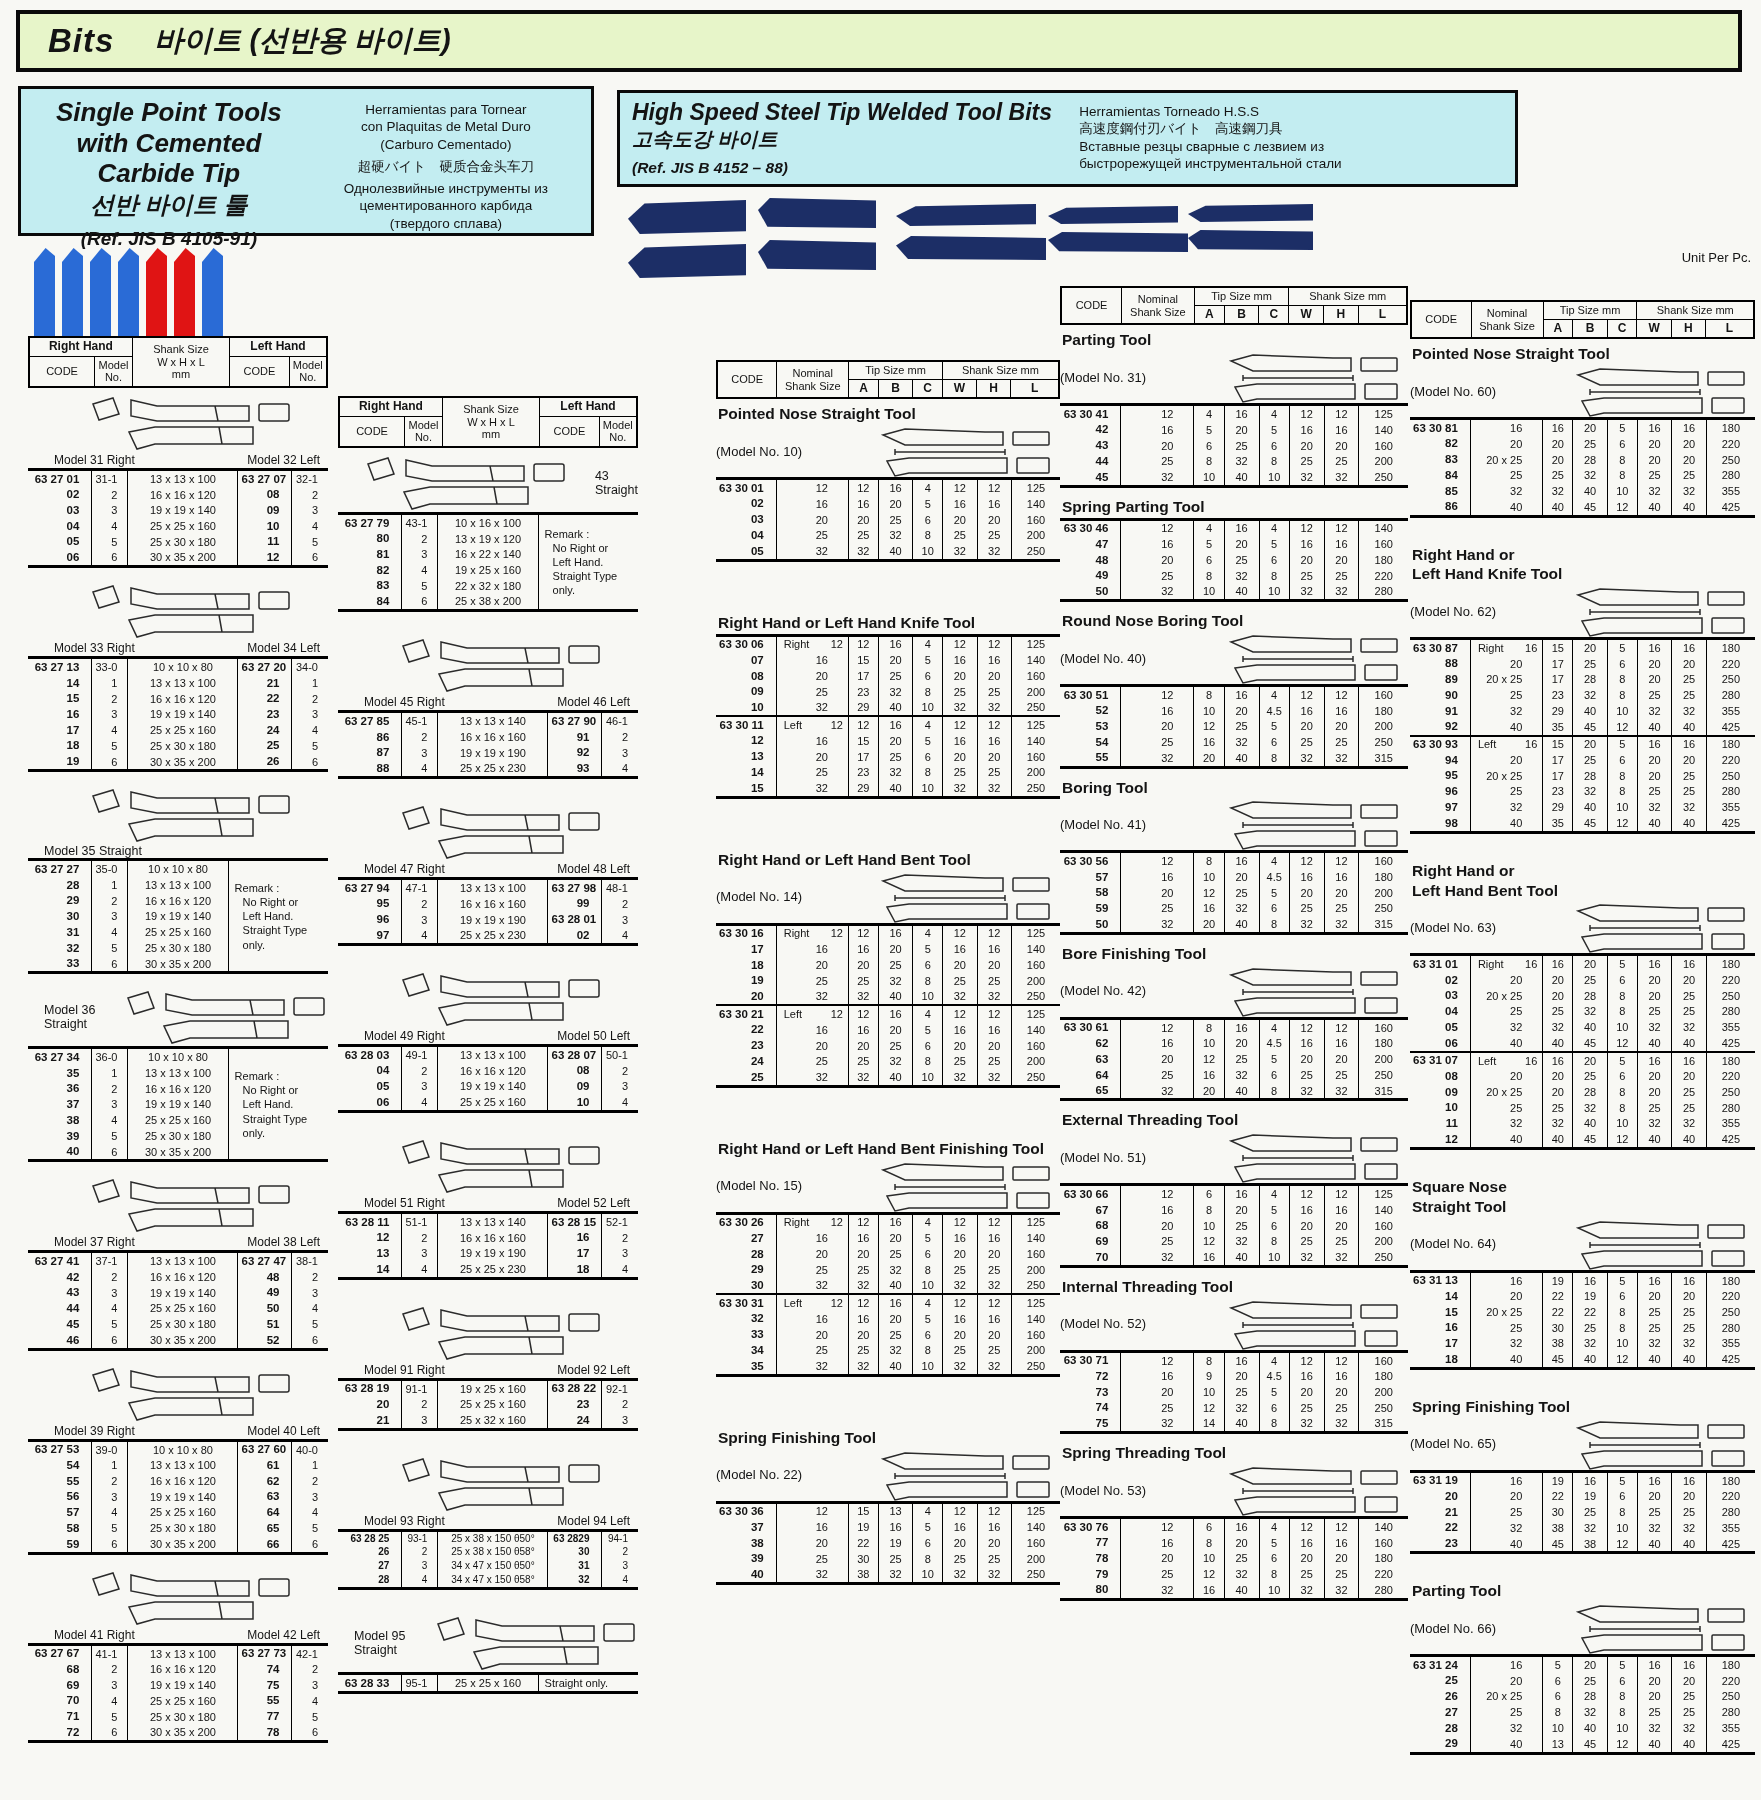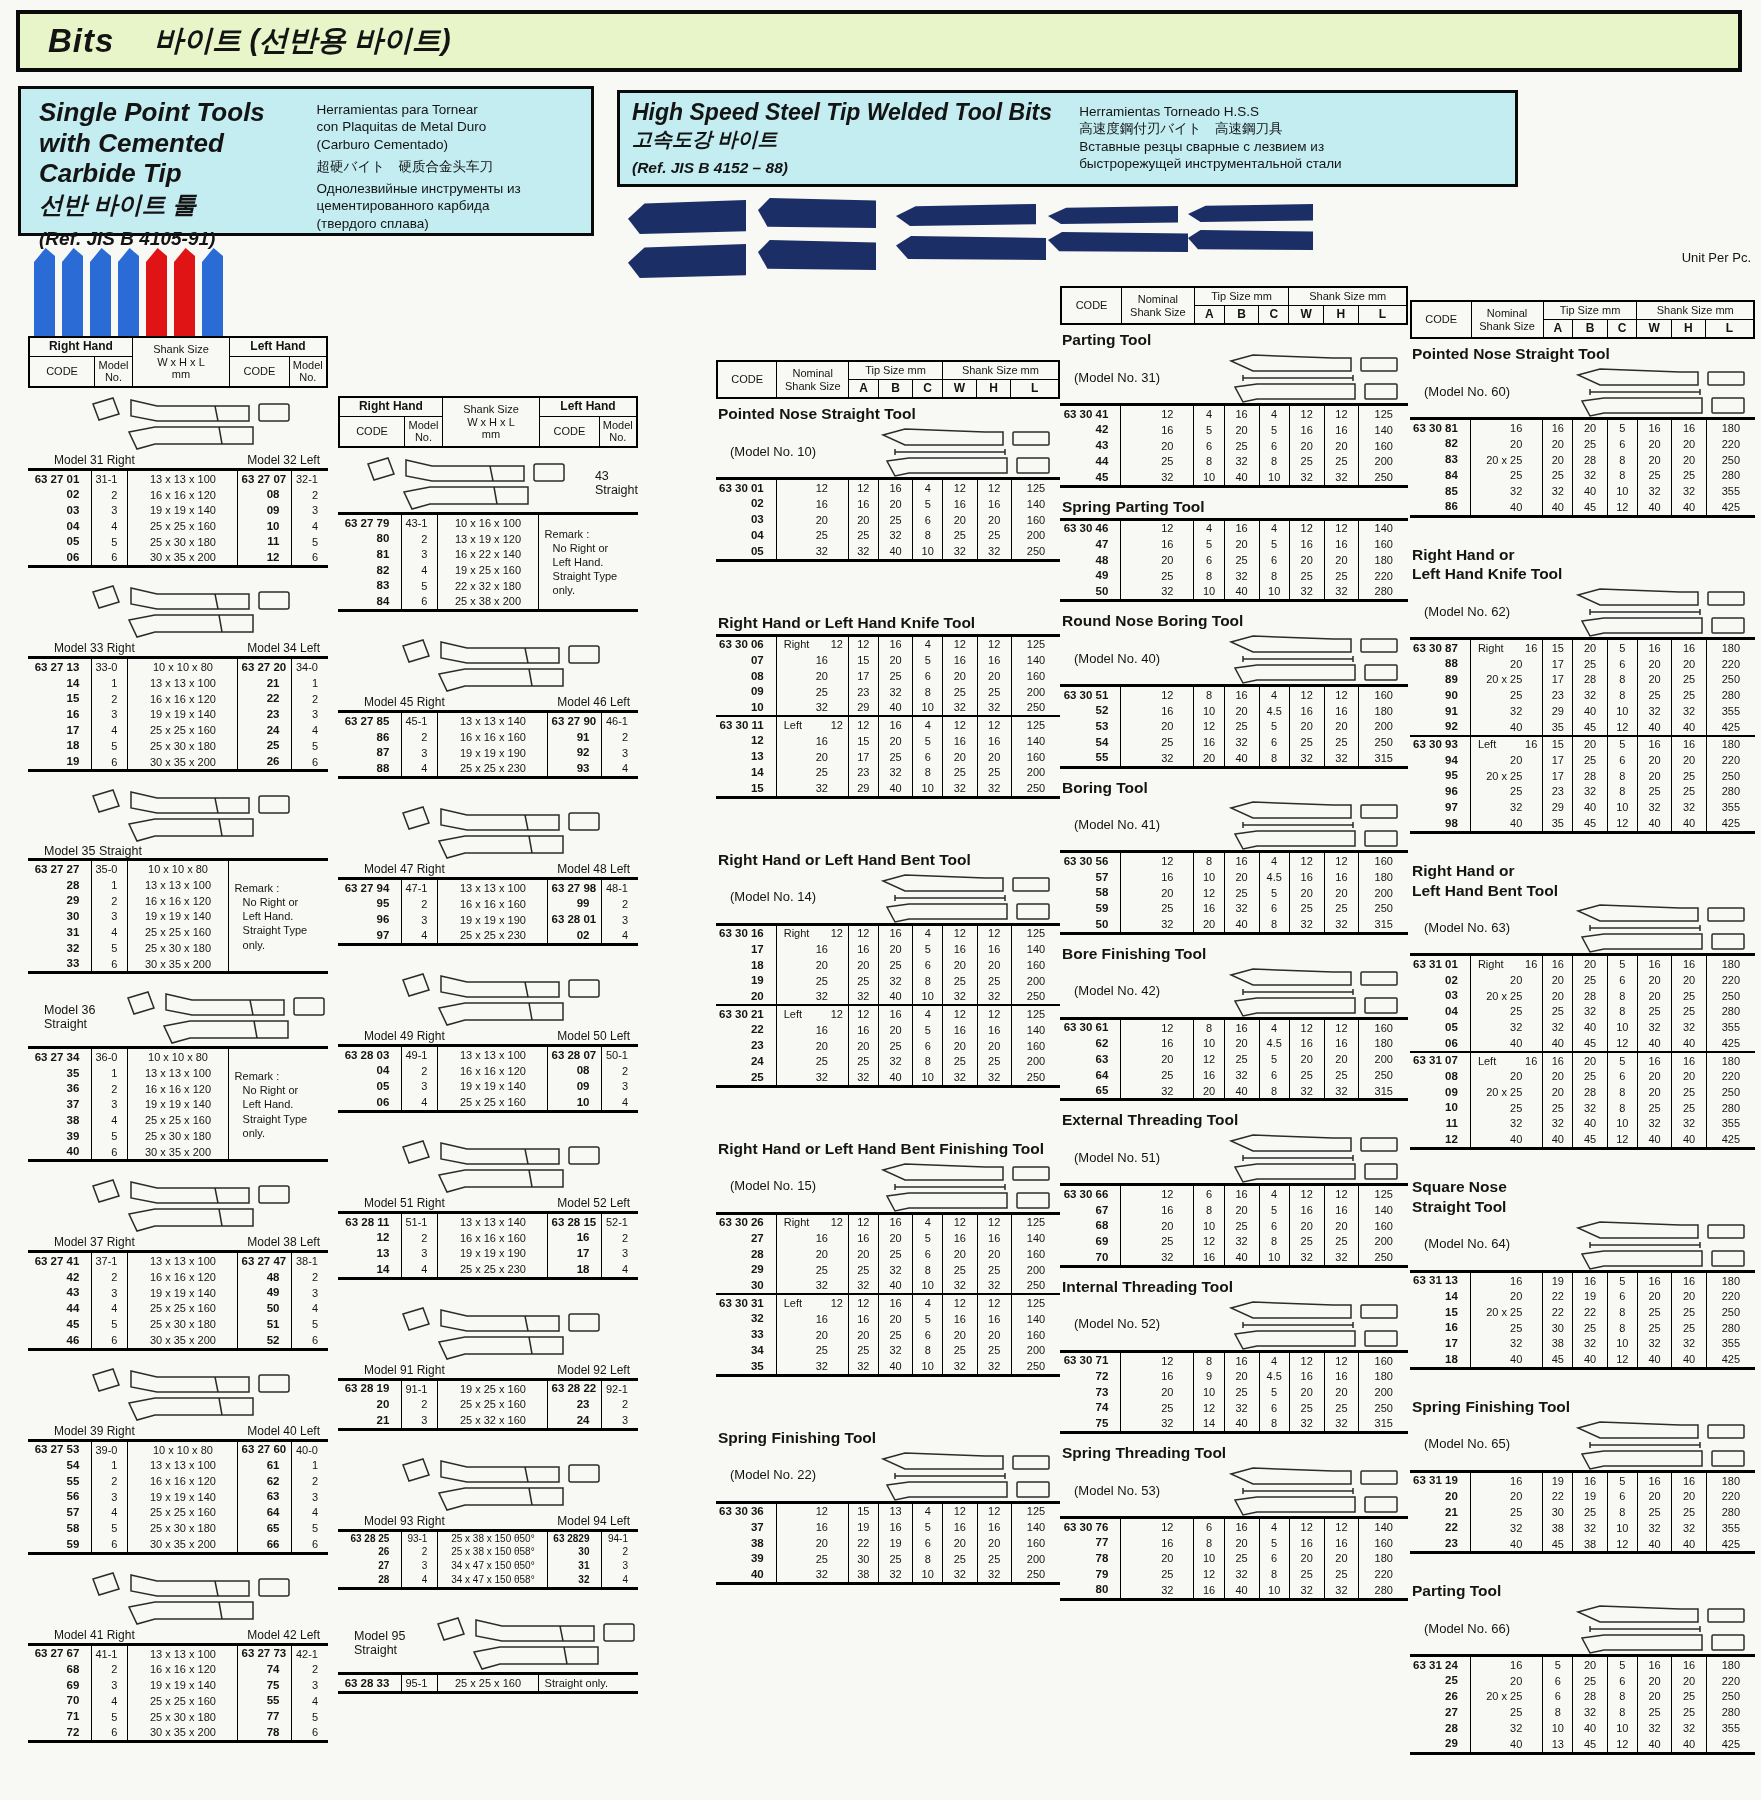--- a/index.html
+++ b/index.html
@@ -4,21 +4,21 @@
 <title>Bits</title>
 <style>
   html,body{margin:0;padding:0;}
   body{width:1761px;height:1800px;position:relative;background:#f8f8f4;
        font-family:"Liberation Sans",sans-serif;color:#141414;overflow:hidden;}
   .banner{position:absolute;left:16px;top:10px;width:1726px;height:62px;background:#e7f5c9;
           border:4px solid #0a0a0a;box-sizing:border-box;display:flex;align-items:center;padding-left:28px;}
   .banner .t1{font-size:33px;font-weight:bold;font-style:italic;letter-spacing:1px;}
   .banner .t2{font-size:29px;font-weight:bold;font-style:italic;margin-left:40px;}
   .secbox{position:absolute;background:#c3edf1;border:3px solid #0a0a0a;box-sizing:border-box;display:flex;}
-  #carbide-hd{left:18px;top:86px;width:576px;height:150px;padding:8px 10px 4px 18px;}
+  #carbide-hd{left:18px;top:86px;width:576px;height:150px;padding:8px 10px 4px 6px;text-align:center;}
   #hss-hd{left:617px;top:90px;width:901px;height:97px;padding:6px 10px 2px 12px;}
   .hd-left{flex:1.05;}
   .hd-right{flex:1;padding-top:4px;}
   #carbide-hd .bigline{font-size:26px;font-weight:bold;font-style:italic;line-height:1.18;}
   #carbide-hd .koline{font-size:24px;font-weight:bold;font-style:italic;line-height:1.3;}
   #carbide-hd .refline{font-size:19px;font-weight:bold;font-style:italic;margin-top:8px;}
   #hss-hd .bigline{font-size:23px;font-weight:bold;font-style:italic;line-height:1.15;}
   #hss-hd .koline{font-size:20px;font-weight:bold;font-style:italic;line-height:1.4;}
   #hss-hd .refline{font-size:15.5px;font-weight:bold;font-style:italic;margin-top:6px;}
   .subline{font-size:13.5px;line-height:1.28;}
@@ -49,21 +49,21 @@
   .nomflex{display:flex;justify-content:space-between;padding:0 2px 0 4px;}
   .tiny td{font-size:10px;}
   
   .hdr-tbl{border:2.5px solid #000;margin-bottom:6px;}
   .hdr-tbl td{border:1.4px solid #000;text-align:center;font-size:11px;line-height:1.15;padding:2px 1px;}
   .hdr-tbl .hb{font-weight:bold;font-size:12px;}
   
   .pairttl{display:flex;justify-content:space-between;font-size:12px;padding:1px 8px 1px 26px;}
   .hssttl{font-weight:bold;font-size:15.5px;line-height:1.15;margin:0 0 2px 2px;}
   .modelrow{display:flex;align-items:center;justify-content:space-between;min-height:52px;}
-  .modellbl{font-size:13px;white-space:pre-line;padding-left:14px;}
+  .modellbl{font-size:13px;white-space:pre-line;padding-left:0;}
   .sk{display:block;}
   .skwrap{display:flex;justify-content:center;}
   .strttl{font-size:12.5px;white-space:pre-line;padding-left:16px;}
 </style>
 </head>
 <body>
 
 <div class="banner">
   <span class="t1">Bits</span>
   <span class="t2">바이트  (선반용 바이트)</span>

